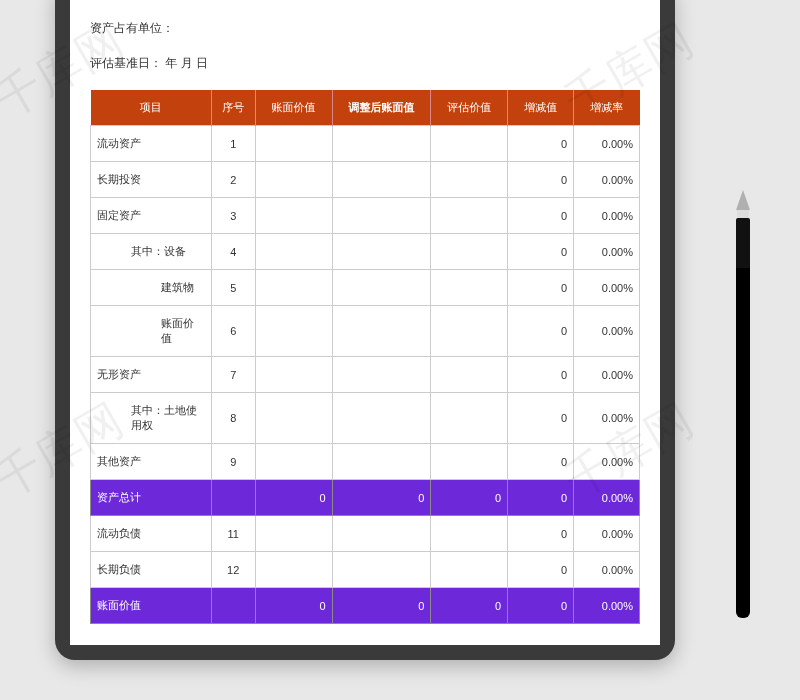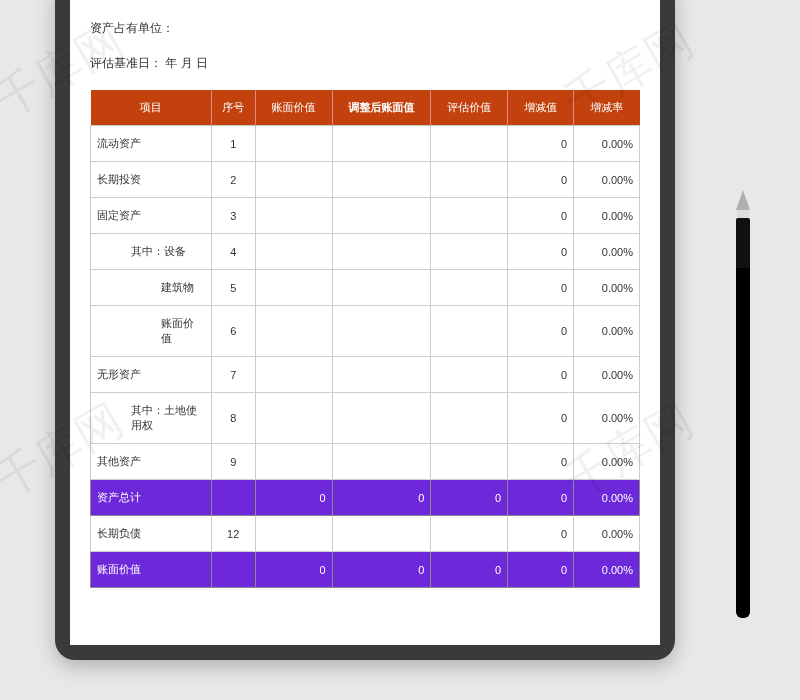--- a/index.html
+++ b/index.html
@@ -217,20 +217,29 @@
             <tr class="total">
               <td class="">资产总计</td>
               <td class="num"></td>
               <td class="right">0</td>
               <td class="right">0</td>
               <td class="right">0</td>
               <td class="right">0</td>
               <td class="right">0.00%</td>
             </tr>
             <tr>
+              <td class="">流动负债</td>
+              <td class="num">11</td>
+              <td class="right"></td>
+              <td class="right"></td>
+              <td class="right"></td>
+              <td class="right">0</td>
+              <td class="right">0.00%</td>
+            </tr>
+            <tr>
               <td class="">长期负债</td>
               <td class="num">12</td>
               <td class="right"></td>
               <td class="right"></td>
               <td class="right"></td>
               <td class="right">0</td>
               <td class="right">0.00%</td>
             </tr>
             <tr class="total">
               <td class="">账面价值</td>

